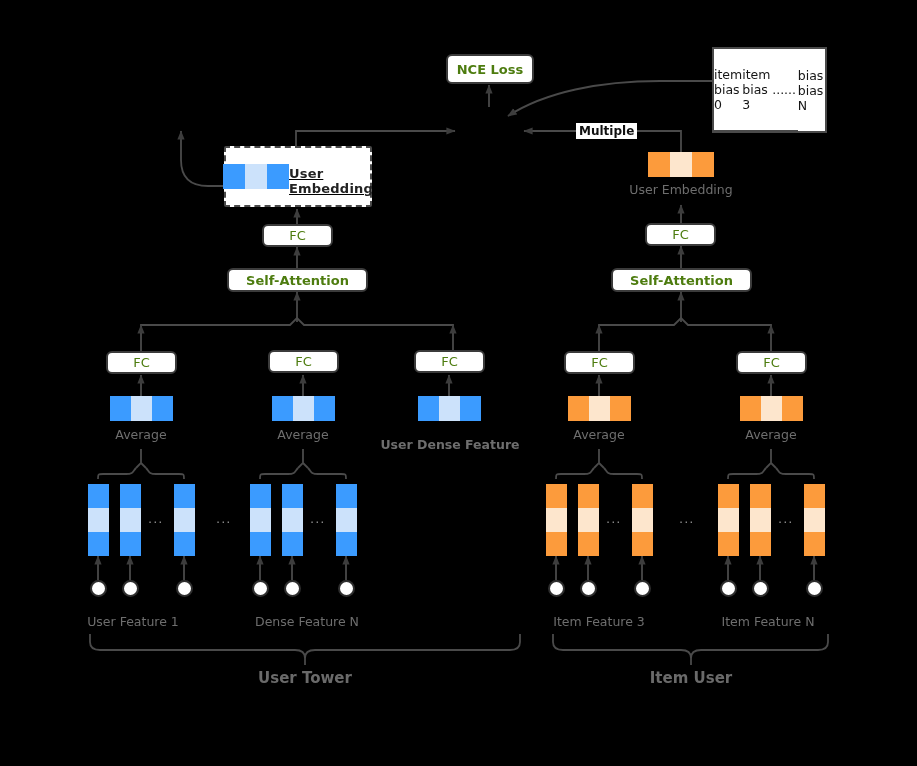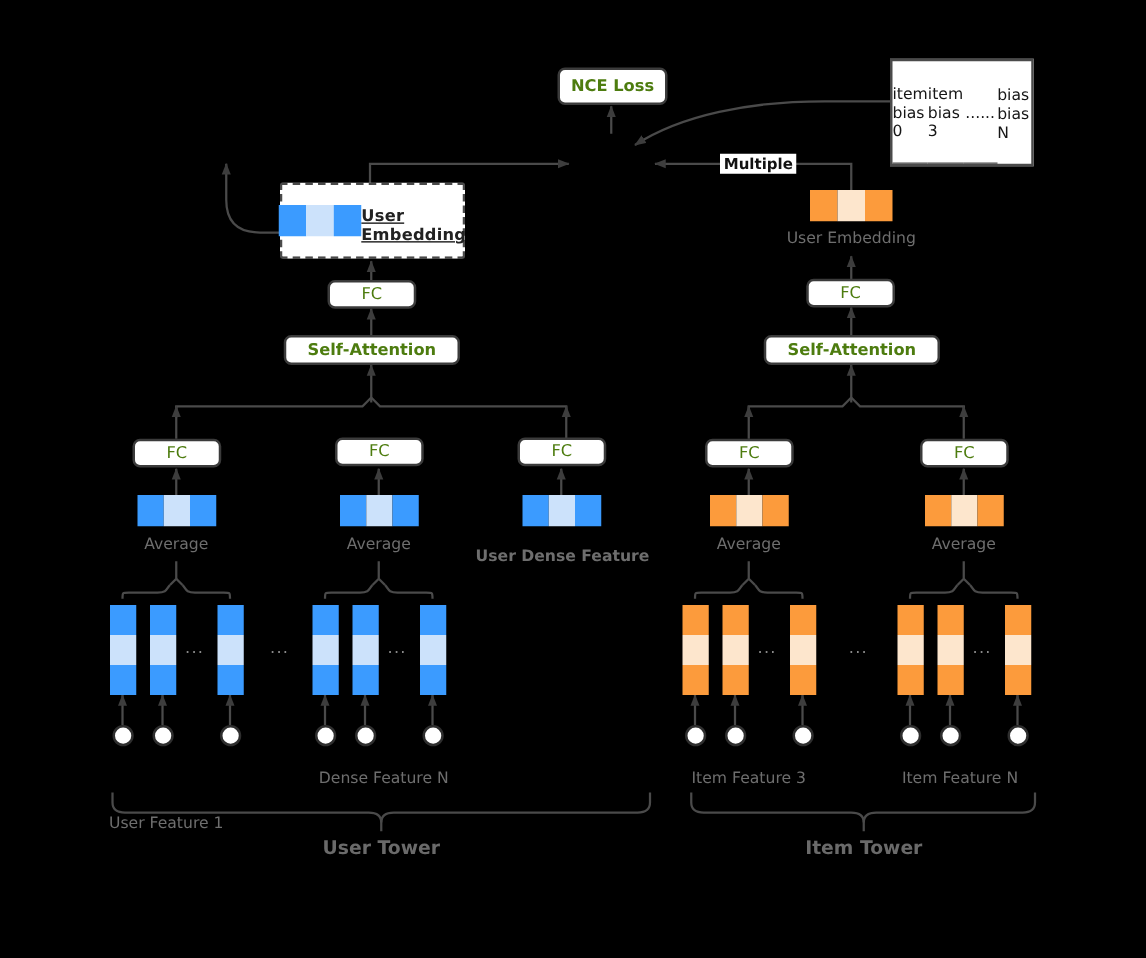--- a/index.html
+++ b/index.html
@@ -349,21 +349,21 @@
     <i style="height:24px; background:#3b9bff;"></i>
   </div>
 
   <div class="incircle" style="left:90px; top:580px;"></div>
   <div class="incircle" style="left:122px; top:580px;"></div>
   <div class="incircle" style="left:176px; top:580px;"></div>
   <div class="incircle" style="left:252px; top:580px;"></div>
   <div class="incircle" style="left:284px; top:580px;"></div>
   <div class="incircle" style="left:338px; top:580px;"></div>
 
-  <div class="caption" style="left:83px; top:614px; width:100px;margin-top:36px;">User Feature 1</div>
+  <div class="caption" style="left:83px; top:614px; width:100px;">User Feature 1</div>
   <div class="caption" style="left:255px; top:614px; width:100px;">Dense Feature N</div>
 
   <div class="caption big" style="left:235px; top:669px; width:140px;">User Tower</div>
 
   <div class="strip" style="left:648px; top:152px; width:66px; height:25px;">
     <i style="width:22px; background:#fc9b3c;"></i>
     <i style="width:22px; background:#fde6cd;"></i>
     <i style="width:22px; background:#fc9b3c;"></i>
   </div>
   <div class="caption" style="left:615px; top:182px; width:132px;">User Embedding</div>
@@ -435,15 +435,15 @@
   <div class="incircle" style="left:548px; top:580px;"></div>
   <div class="incircle" style="left:580px; top:580px;"></div>
   <div class="incircle" style="left:634px; top:580px;"></div>
   <div class="incircle" style="left:720px; top:580px;"></div>
   <div class="incircle" style="left:752px; top:580px;"></div>
   <div class="incircle" style="left:806px; top:580px;"></div>
 
   <div class="caption" style="left:549px; top:614px; width:100px;">Item Feature 3</div>
   <div class="caption" style="left:718px; top:614px; width:100px;">Item Feature N</div>
 
-  <div class="caption big" style="left:621px; top:669px; width:140px;">Item Tower</div>
+  <div class="caption big" style="left:621px; top:669px; width:140px;">Item User</div>
 
 </div>
 
 </body></html>

